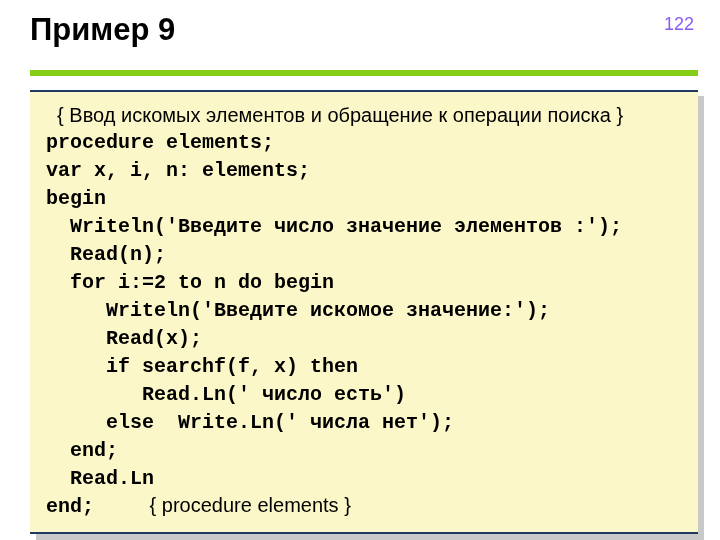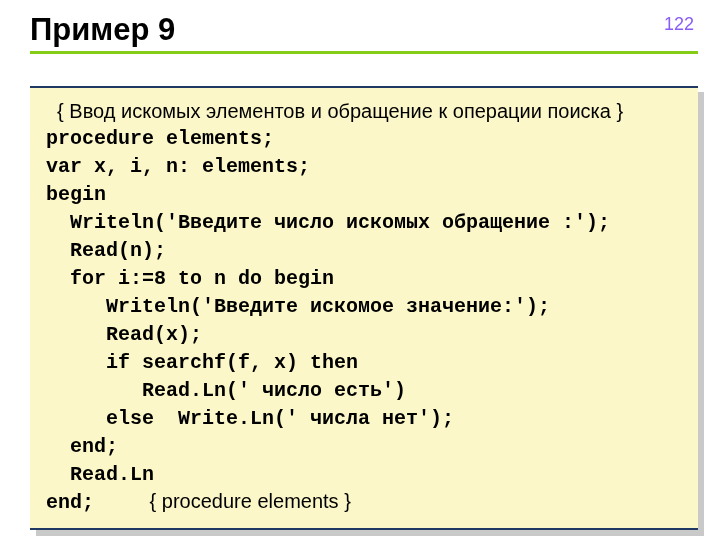--- a/index.html
+++ b/index.html
@@ -13,23 +13,23 @@
   .slide {
     position: relative;
     width: 720px;
     height: 540px;
     box-sizing: border-box;
     padding: 12px 22px 20px 30px;
   }
   .title-row {
     display: flex;
     align-items: flex-start;
-    border-bottom: 3px solid #84cc16;
-    padding-bottom: 3px;
-    margin-bottom: 32px;
+    border-bottom: 6px solid #84cc16;
+    padding-bottom: 22px;
+    margin-bottom: 14px;
   }
   .title {
     font-size: 31px;
     font-weight: bold;
     color: #000;
     flex: 1;
   }
   .pagenum {
     font-size: 18px;
     color: #8b5cf6;
@@ -83,23 +83,23 @@
   <div class="title-row">
     <div class="title">Пример 9</div>
     <div class="pagenum">122</div>
   </div>
 
   <div class="code-box-shadow">
     <div class="code-box"><span class="cmt">  { Ввод искомых элементов и обращение к операции поиска }</span>
 <span class="code">procedure elements;</span>
 <span class="code">var x, i, n: elements;</span>
 <span class="code">begin</span>
-<span class="code">  Writeln('Введите число искомых обращение :');</span>
+<span class="code">  Writeln('Введите число значение элементов :');</span>
 <span class="code">  Read(n);</span>
-<span class="code">  for i:=8 to n do begin</span>
+<span class="code">  for i:=2 to n do begin</span>
 <span class="code">     Writeln('Введите искомое значение:');</span>
 <span class="code">     Read(x);</span>
 <span class="code">     if searchf(f, x) then</span>
 <span class="code">        Read.Ln(' число есть')</span>
 <span class="code">     else  Write.Ln(' числа нет');</span>
 <span class="code">  end;</span>
 <span class="code">  Read.Ln</span>
 <span class="code">end;</span><span class="end-cmt">          </span><span class="end-cmt">{ procedure elements }</span></div>
   </div>
 </div>

